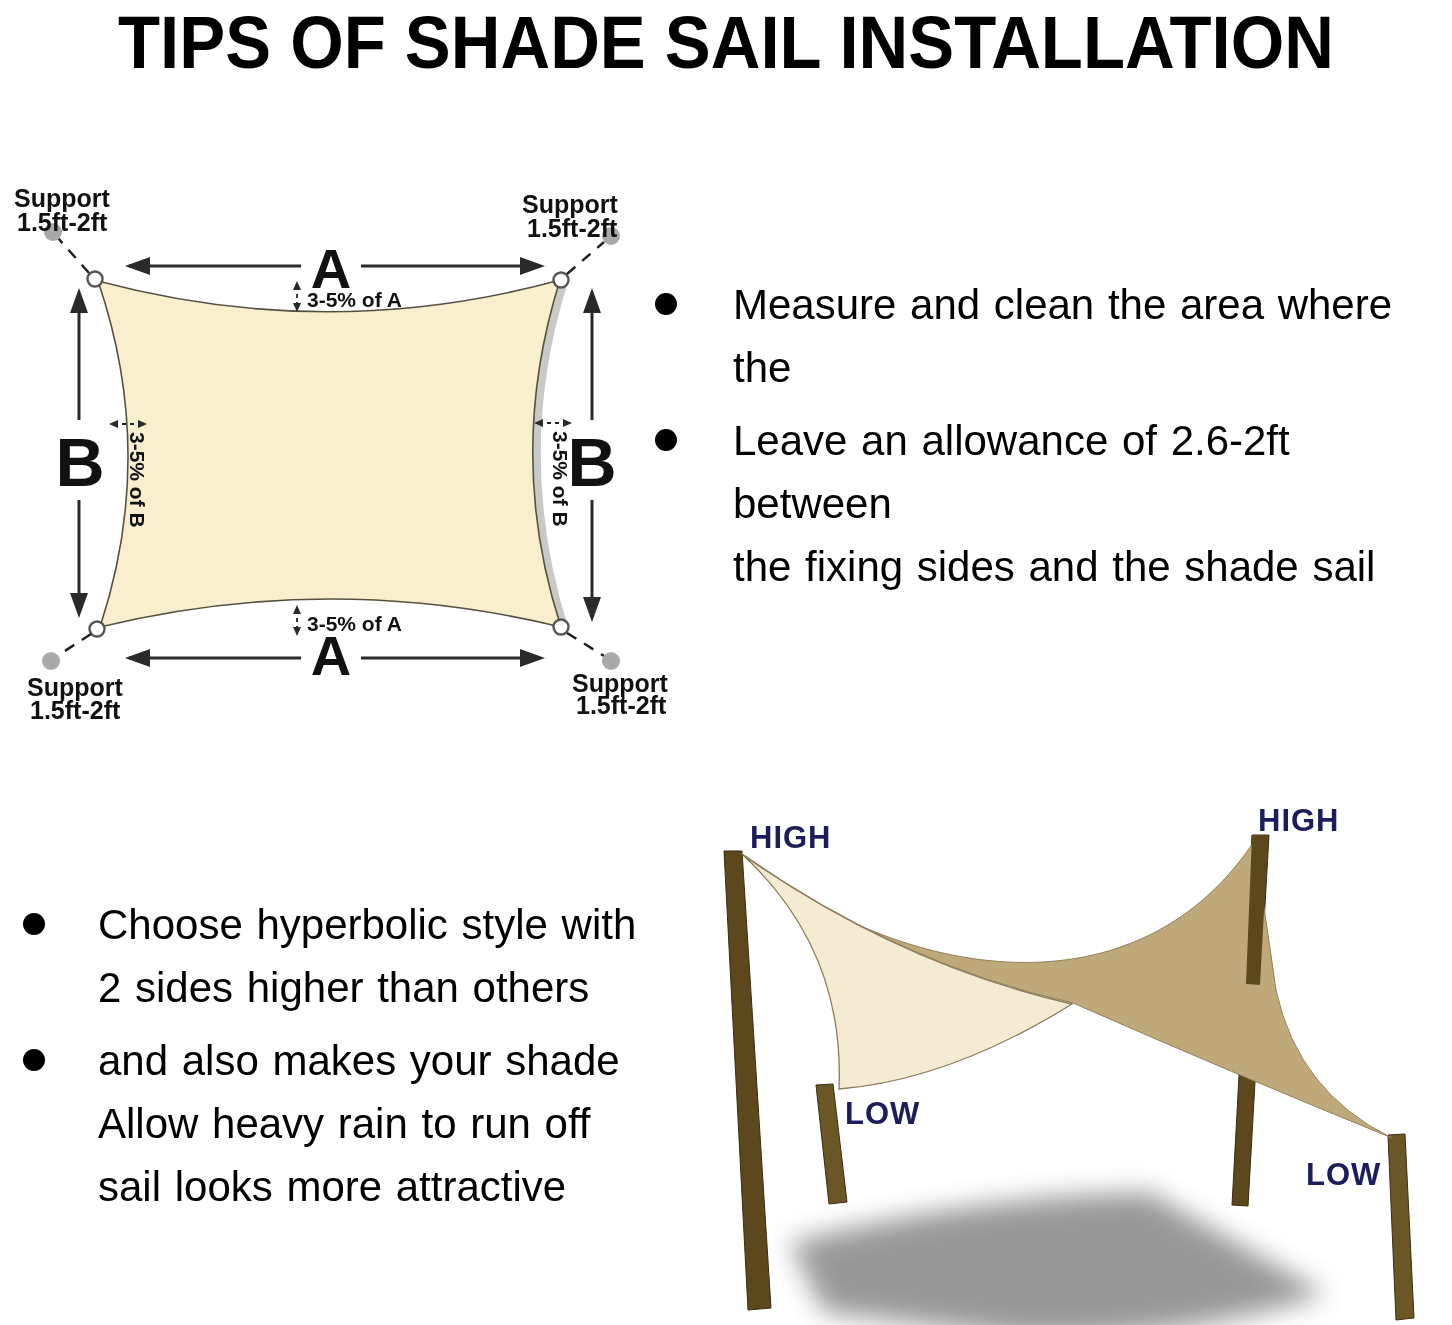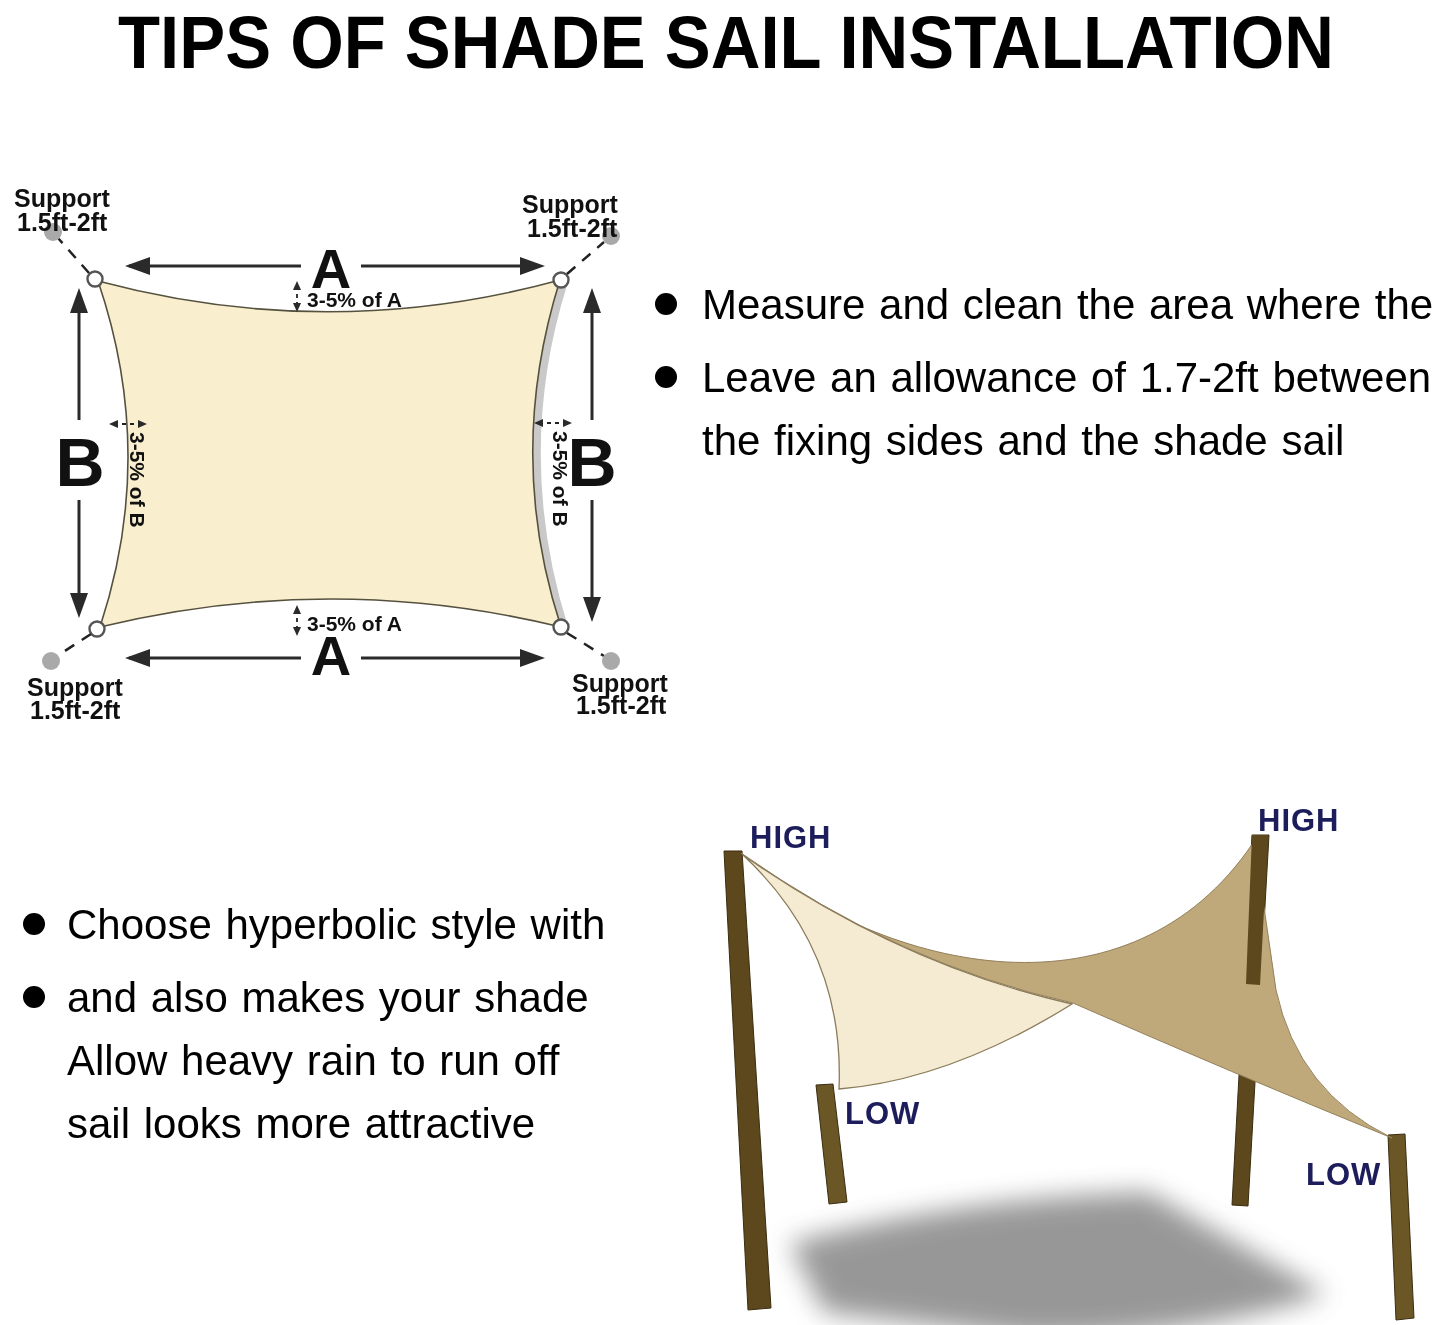--- a/index.html
+++ b/index.html
@@ -10,21 +10,21 @@
   .title{
     position:absolute;top:0;left:0;width:100%;text-align:center;
     font-size:74px;font-weight:700;letter-spacing:0px;color:#000;
     transform:scaleX(0.93);transform-origin:50% 50%;white-space:nowrap;
   }
   .diagram-svg{position:absolute;left:0;top:170px;}
   .illu-svg{position:absolute;left:640px;top:780px;}
   .tips{position:absolute;}
   .tips-right{left:652px;top:273px;width:800px;}
   .tips-left{left:0px;top:893px;width:645px;padding-left:20px;}
-  .tip{display:flex;align-items:flex-start;margin:0 0 10px 0;}
+  .tip{display:flex;align-items:flex-start;margin:0 0 10px 0;gap:31px;}
   .dot{flex:none;width:22px;height:22px;border-radius:50%;background:#000;margin-top:20px;margin-left:3px;}
   .tip-text{font-size:42px;line-height:63px;color:#000;word-spacing:2px;}
   .tips-right .tip-text{margin-left:25px;}
   .tips-left .tip-text{margin-left:22px;}
   
   text{font-family:"Liberation Sans","DejaVu Sans",sans-serif;}
   .sup{font-size:25px;font-weight:600;fill:#111;}
   .dimA{font-size:56px;font-weight:700;fill:#111;}
   .dimB{font-size:68px;font-weight:700;fill:#111;}
   .pct{font-size:21px;font-weight:600;fill:#111;}
@@ -131,31 +131,32 @@
   <div class="tips tips-right">
     <div class="tip">
       <span class="dot"></span>
       <div class="tip-text">
         <div>Measure and clean the area where the</div>
       </div>
     </div>
     <div class="tip">
       <span class="dot"></span>
       <div class="tip-text">
-        <div>Leave an allowance of 1.7-2ft between</div>
+        <div>Leave an allowance of 2.6-2ft between</div>
         <div>the fixing sides and the shade sail</div>
       </div>
     </div>
   </div>
 
   <div class="tips tips-left">
     <div class="tip">
       <span class="dot"></span>
       <div class="tip-text">
         <div>Choose hyperbolic style with</div>
+        <div>2 sides higher than others</div>
       </div>
     </div>
     <div class="tip">
       <span class="dot"></span>
       <div class="tip-text">
         <div>and also makes your shade</div>
         <div>Allow heavy rain to run off</div>
         <div>sail looks more attractive</div>
       </div>
     </div>

